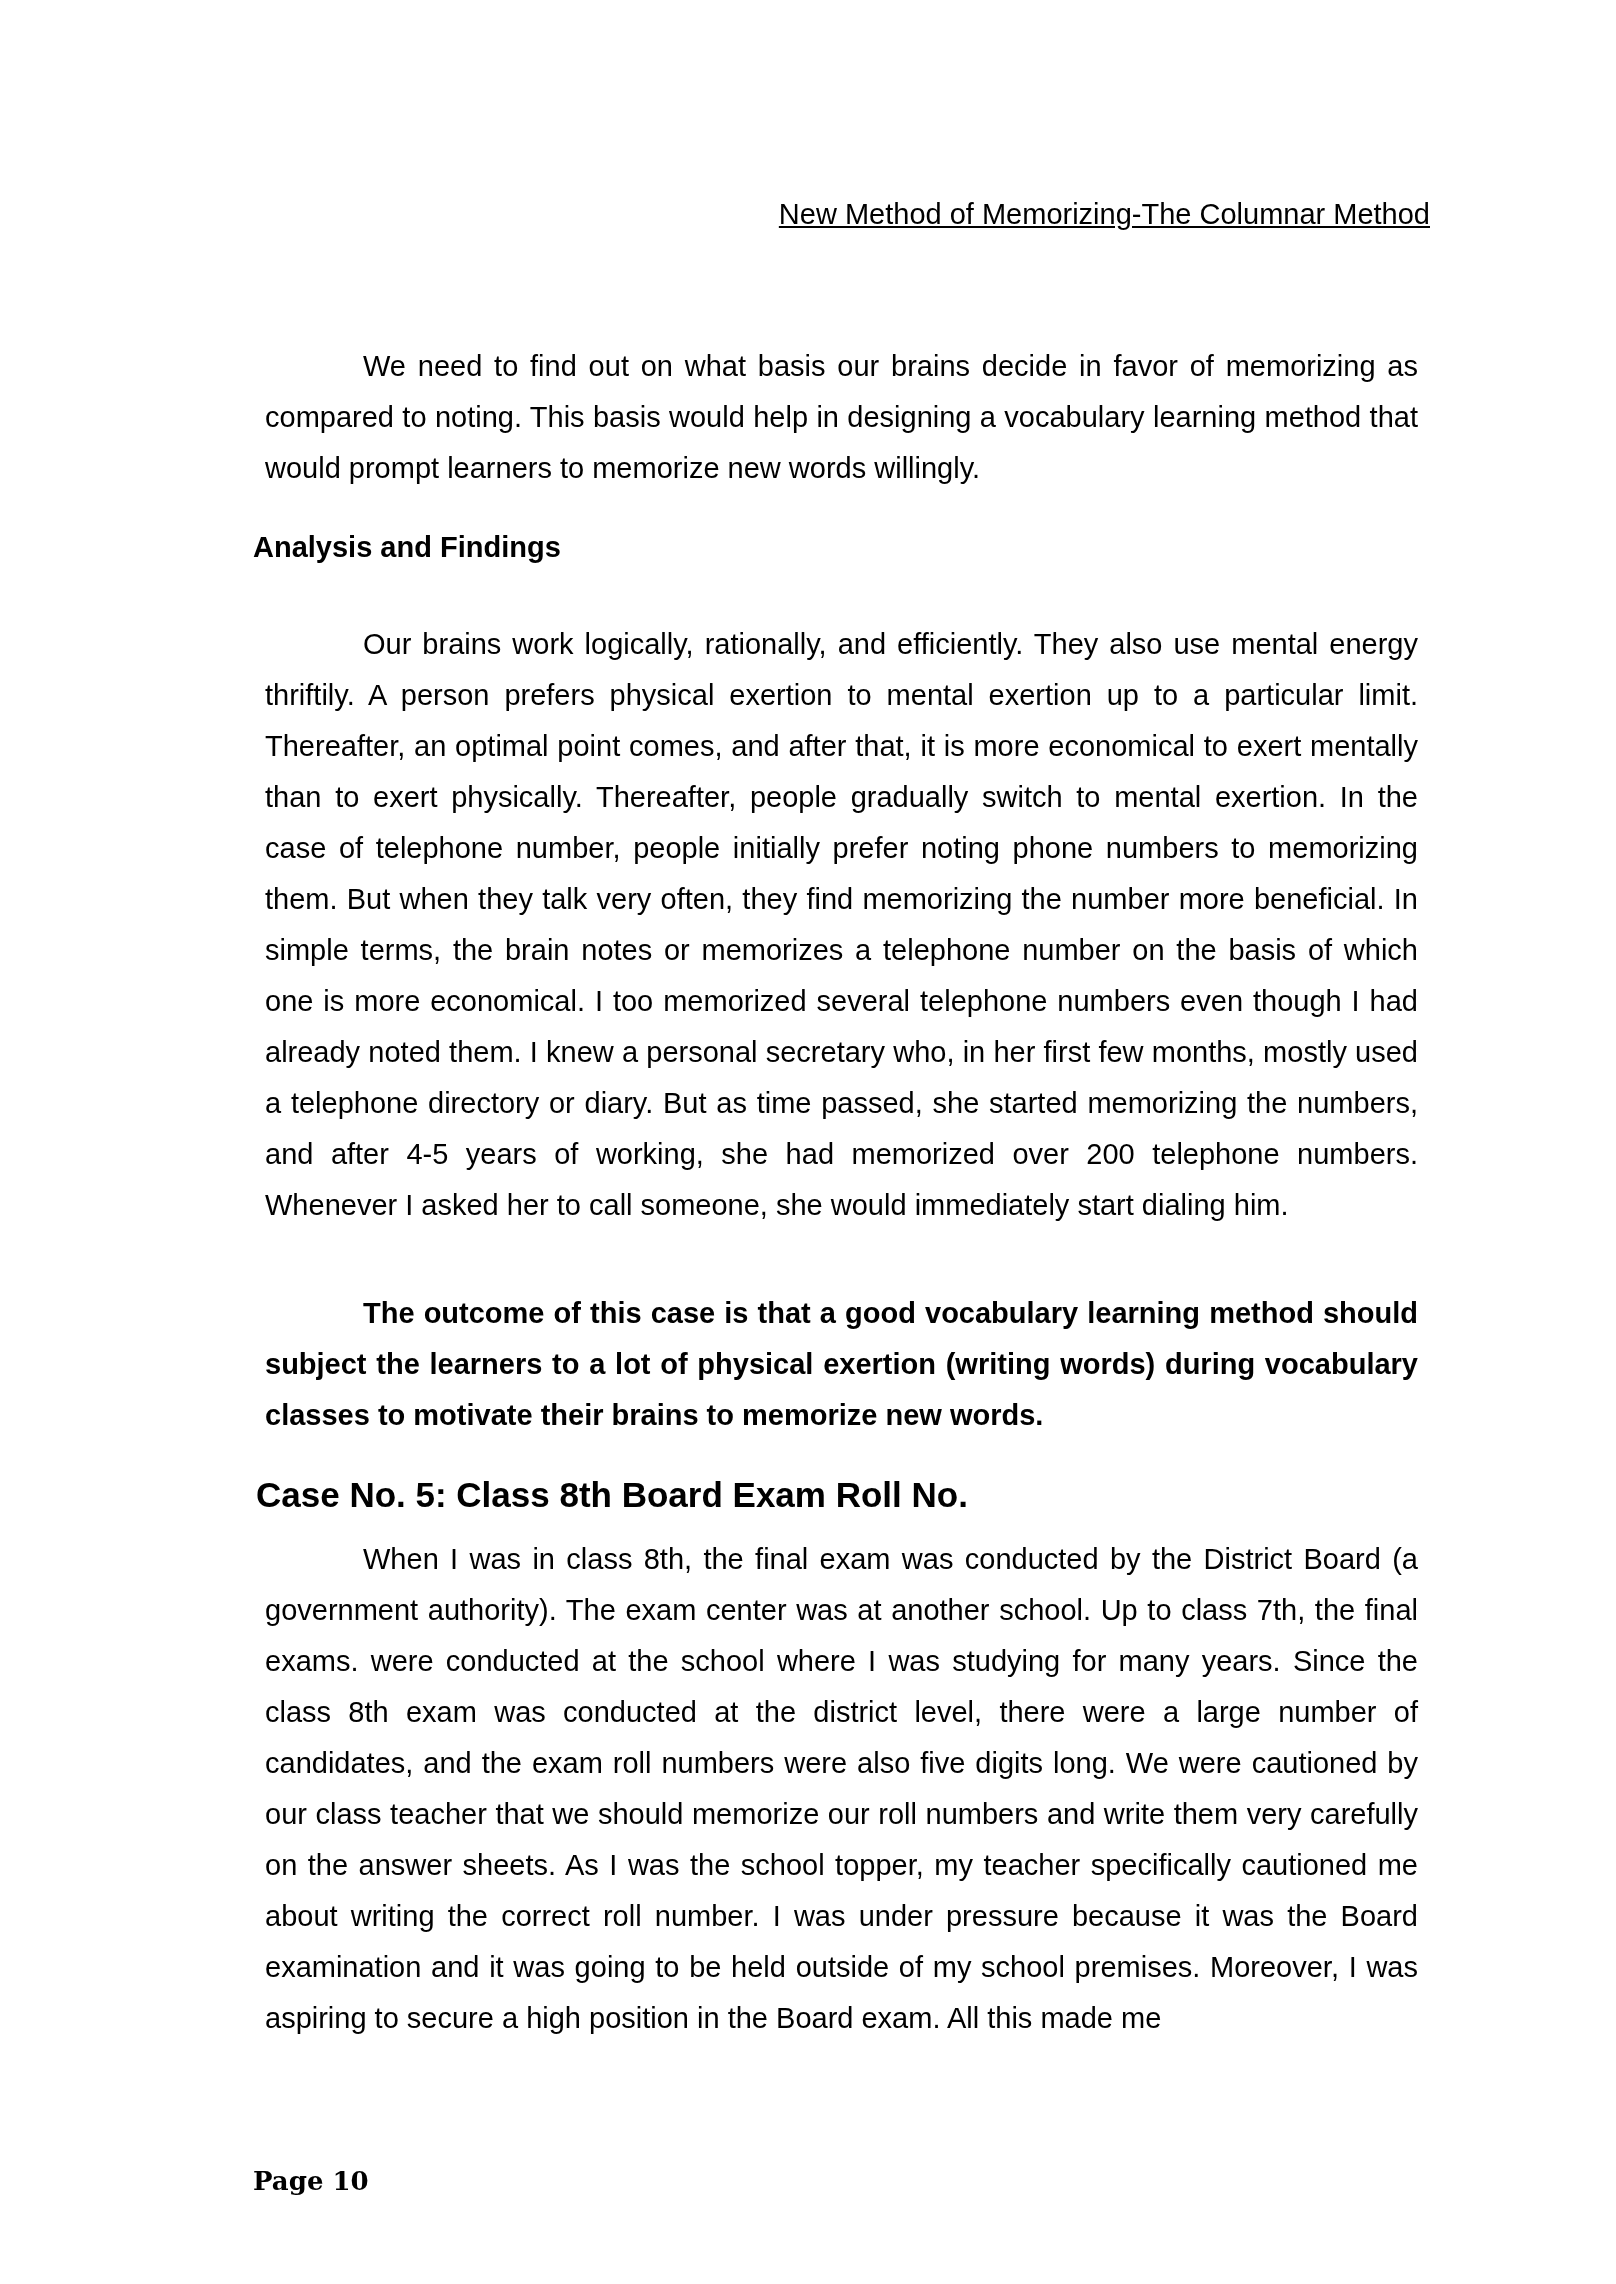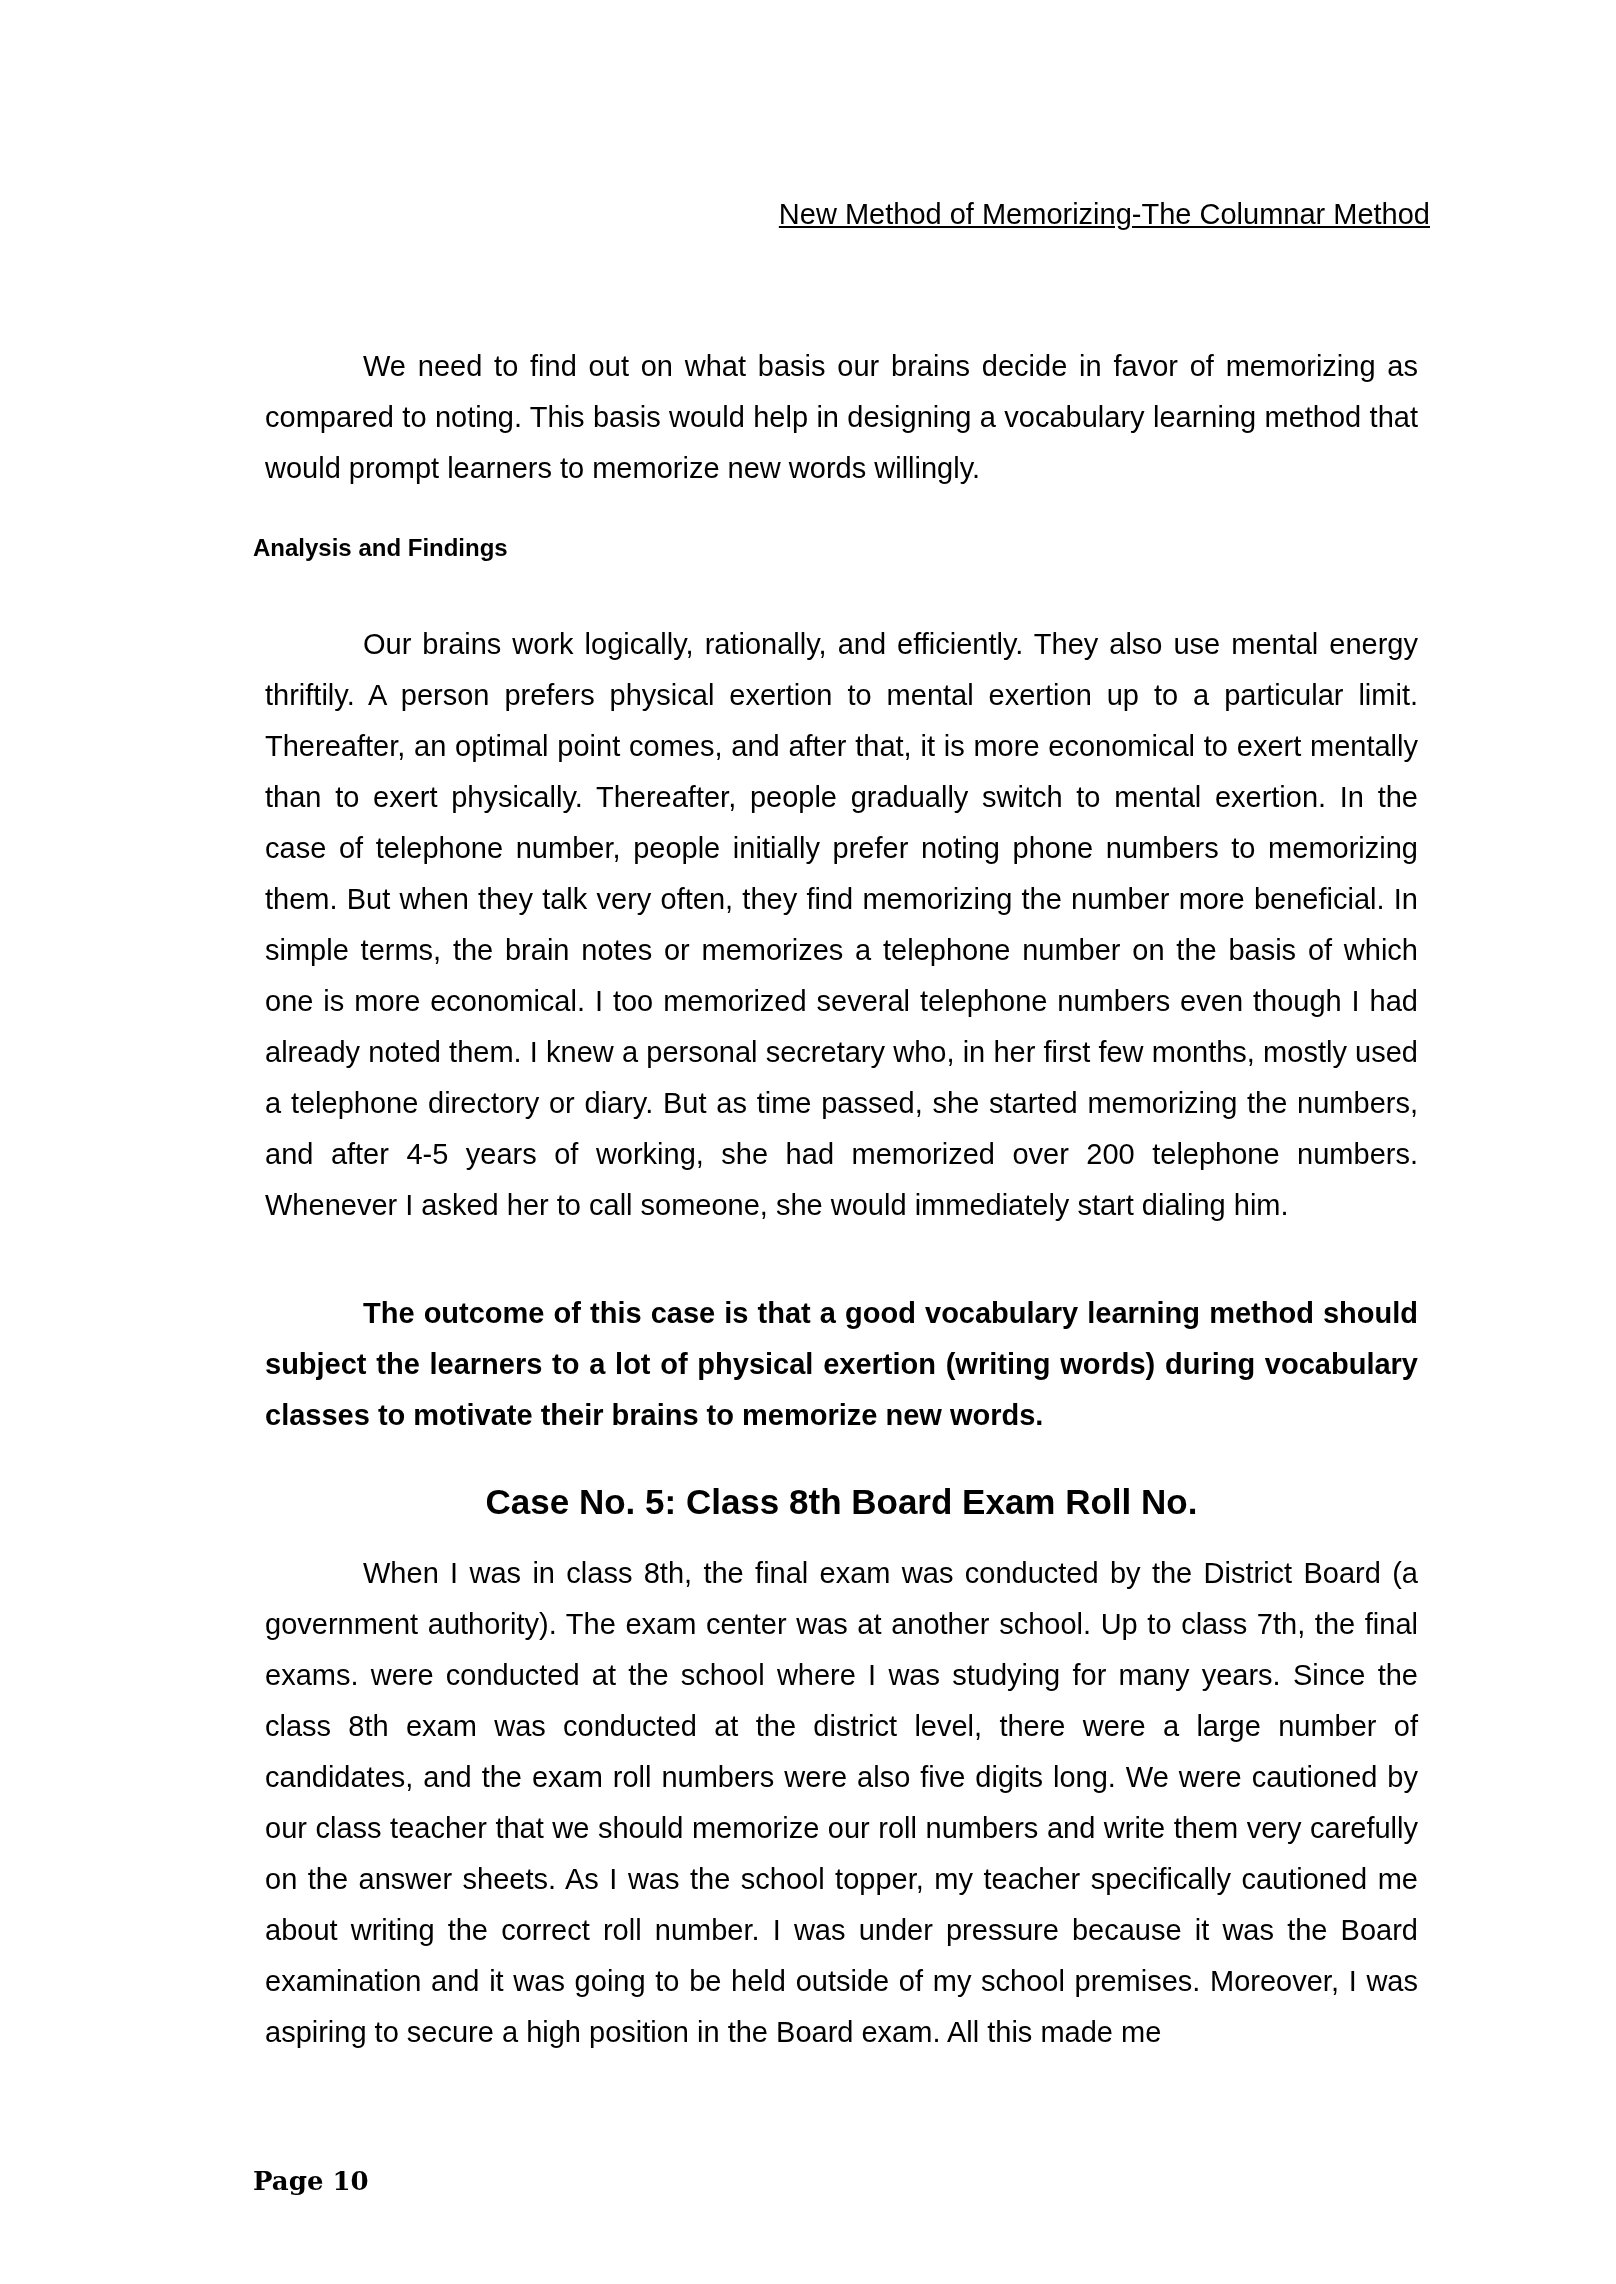--- a/index.html
+++ b/index.html
@@ -36,30 +36,29 @@
       font-size: 29px;
       line-height: 51px;
       text-align: justify;
       text-indent: 98px;
     }
     p.body-para.bold {
       font-weight: bold;
     }
     h2.section-heading {
       margin: 0;
-      font-size: 24px;
+      font-size: 29px;
       font-weight: bold;
       line-height: 39px;
     }
     h2.case-heading {
-      margin: 10px;
+      margin: 3px;
       font-size: 35px;
       font-weight: bold;
       line-height: 42px;
-      text-align: center;
     }
     .gap-a { height: 22px; }   
     .gap-b { height: 40px; }   
     .gap-c { height: 33px; }   
     .gap-d { height: 18px; }   
     .gap-e { height: 2.6px; }    
     .page-footer {
       position: absolute;
       top: 2166px;
       left: 253px;

